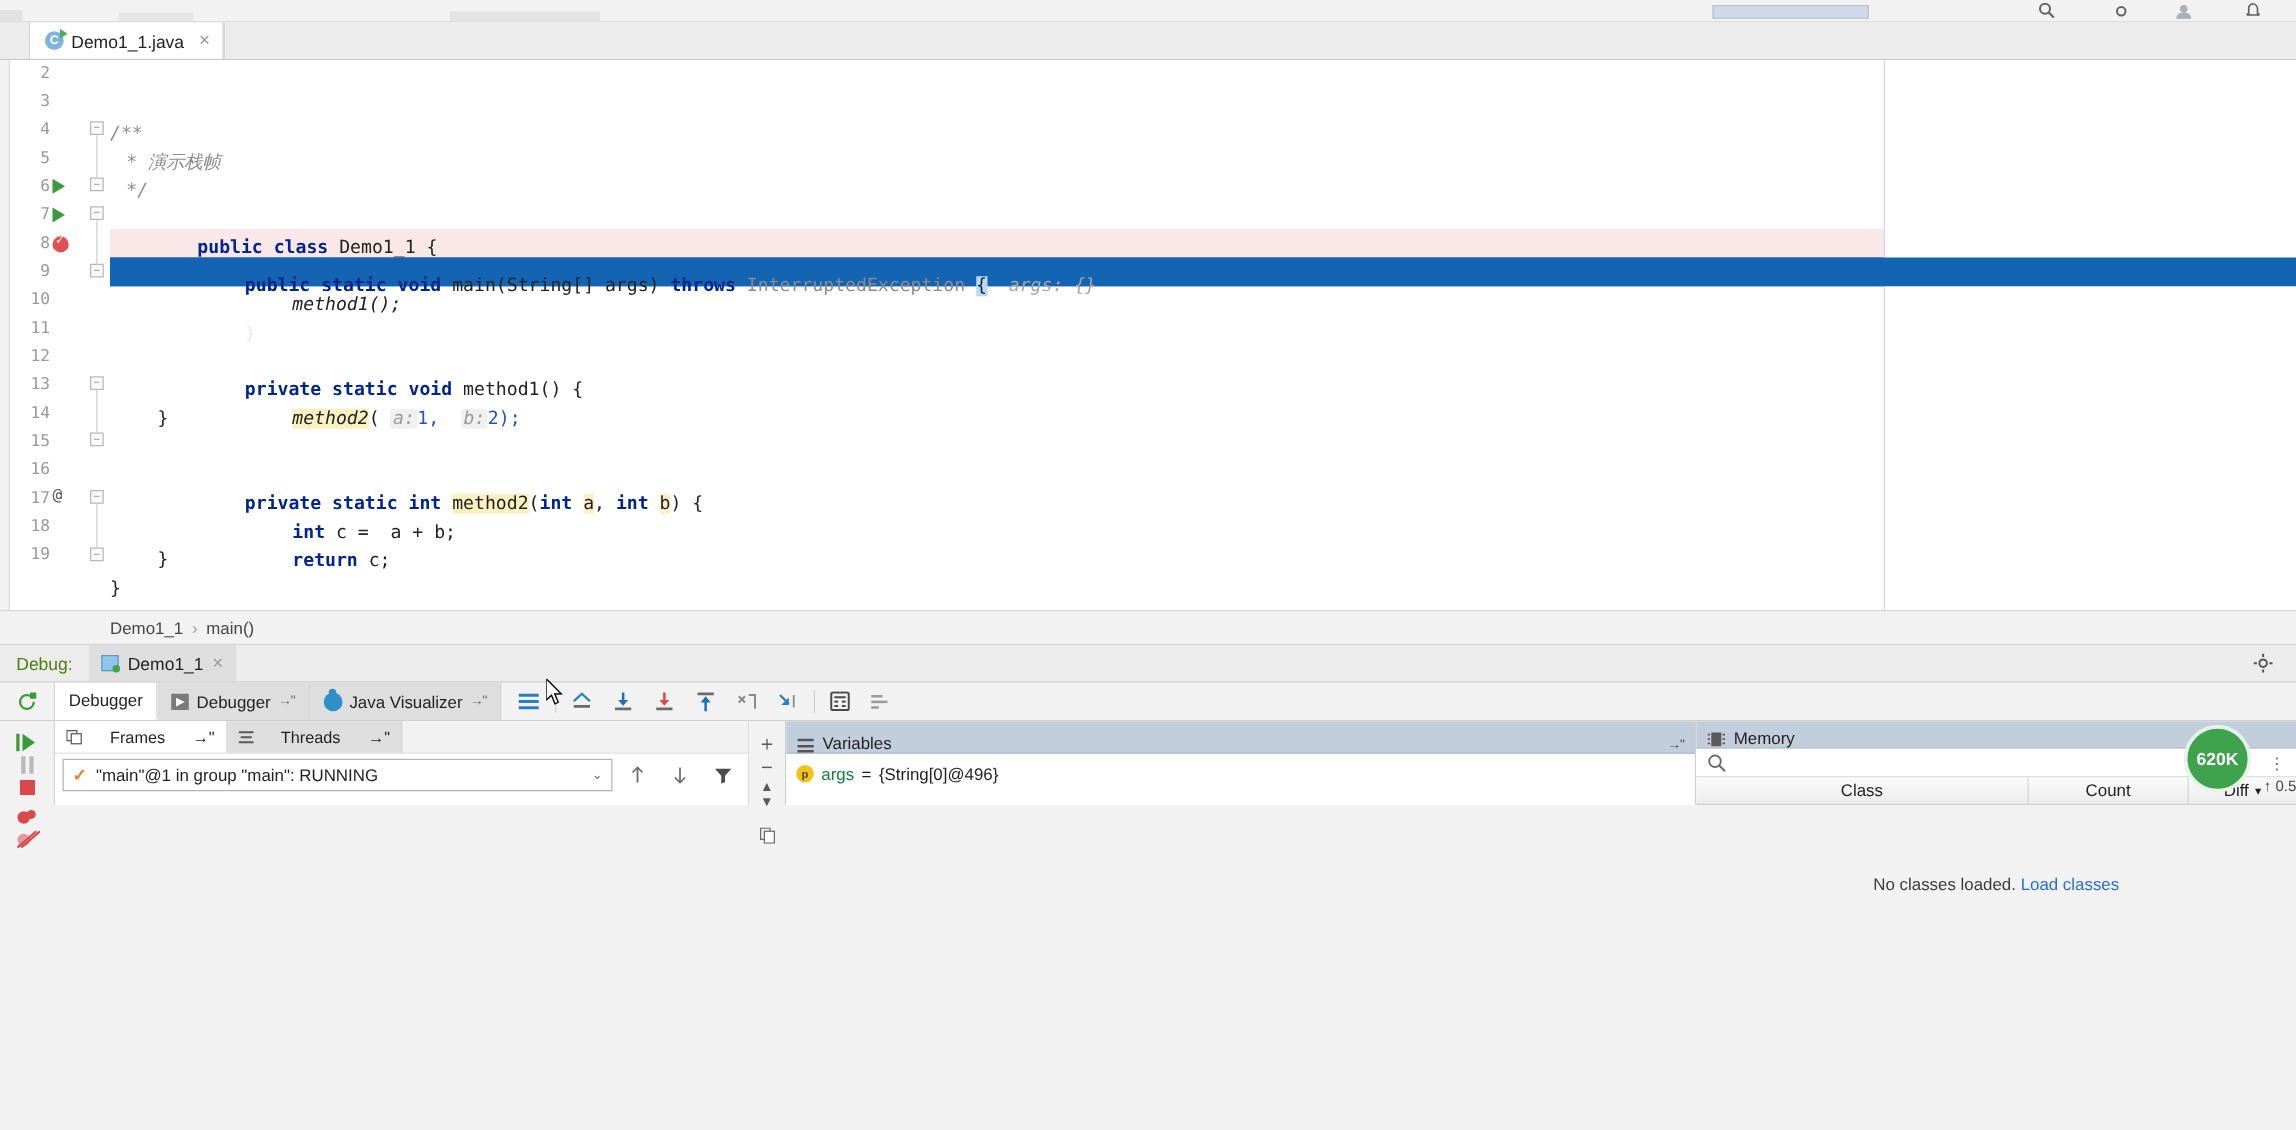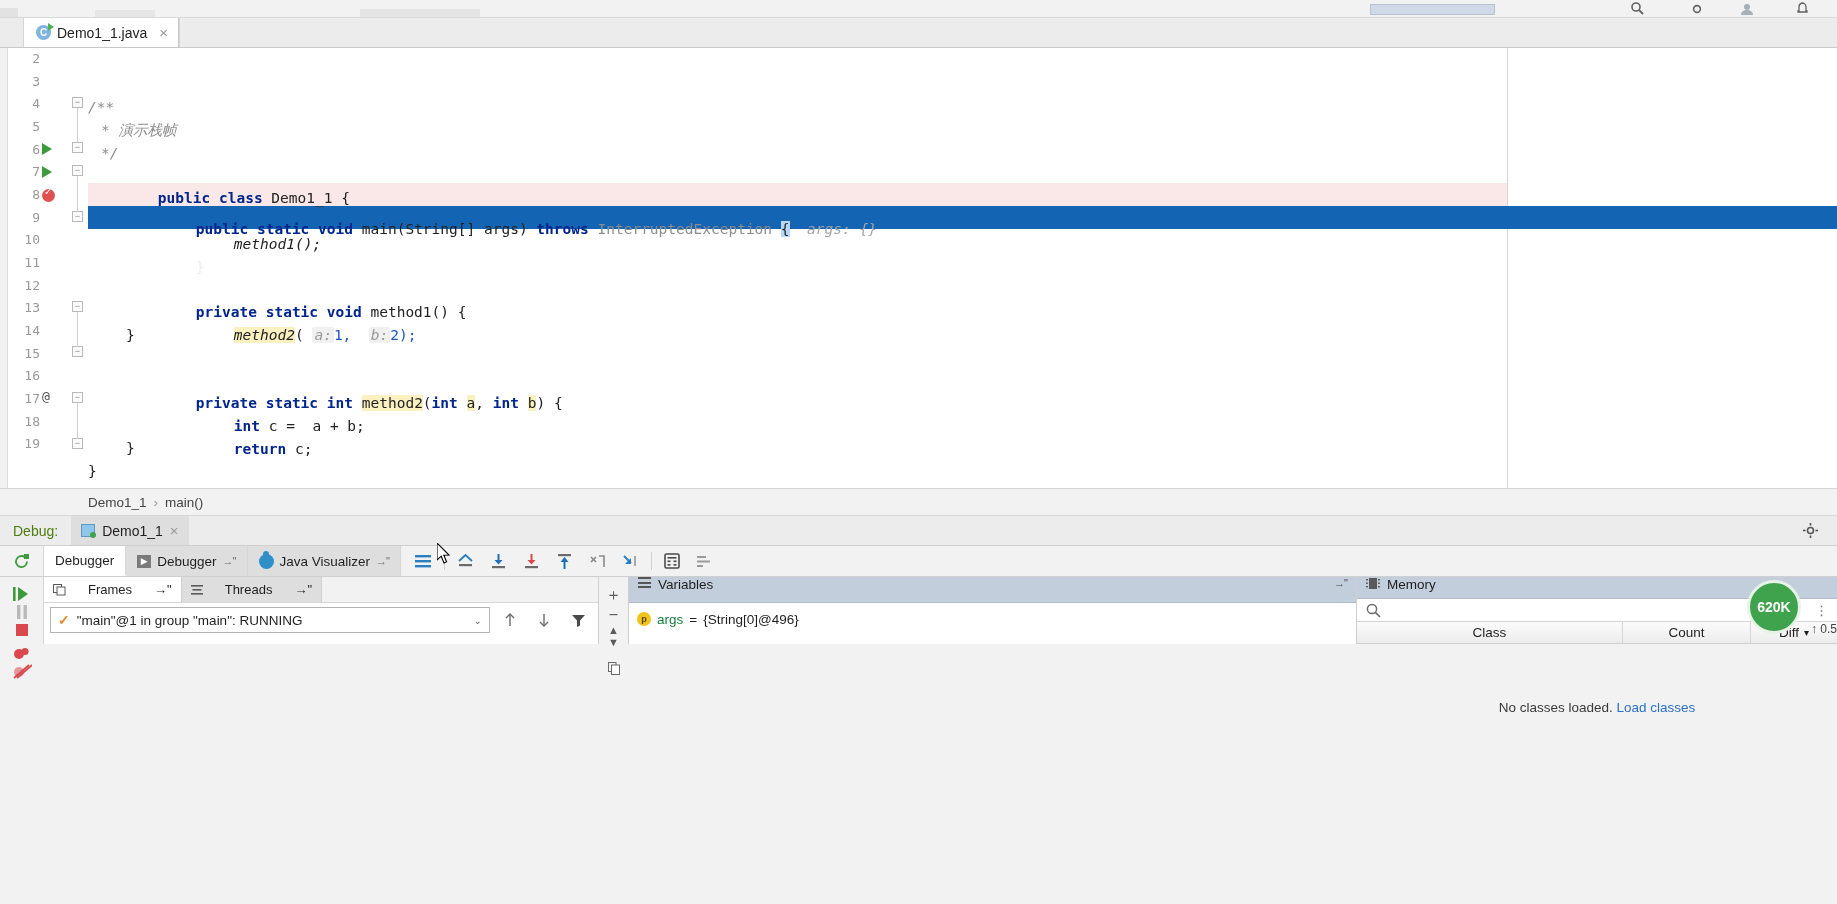--- a/index.html
+++ b/index.html
@@ -118,21 +118,21 @@
   .framerow { height:24px; background:#1e88d6; color:#fff; display:flex; align-items:center;
               padding:0 9px; font-size:13.5px; gap:4px;}
   .framerow i { font-style:italic; }
   .framelist { flex:1; background:#fff; position:relative;}
 
   .colresize { width:10px; background:#f2f2f2; border-right:1px solid #cfcfcf; flex:0 0 auto;
                display:flex; flex-direction:column; align-items:center; justify-content:flex-start; padding-top:8px; gap:0;}
   .mini { width:18px; height:22px; display:flex; align-items:center; justify-content:center; color:#5a5a5a; font-size:11px;}
 
   .panel-vars { flex:1; display:flex; flex-direction:column; background:#fff; border-right:1px solid #cfcfcf; min-width:0;}
-  .phdr { height:26px; background:#c3cedd; display:flex; align-items:flex-start; gap:7px; padding:0 9px;
+  .phdr { height:26px; background:#c3cedd; display:flex; align-items:flex-end; gap:7px; padding:0 9px;
           font-size:13.5px; color:#1f1f1f; border-bottom:1px solid #b0bccc;}
   .phdr .pinr { margin-left:auto; color:#4a4a4a; font-size:11px; letter-spacing:-1px;}
   .hamb { width:13px; height:11px; display:flex; flex-direction:column; justify-content:space-between;}
   .hamb span{ display:block; height:2px; background:#555;}
   .varsbody { flex:1; padding:6px 0 0 8px; font-size:13.5px;}
   .varrow { display:flex; align-items:center; gap:6px; height:20px;}
   .pbadge { width:14px;height:14px;border-radius:50%; background:#f0c419; color:#5a4500; font-size:9px;
             font-weight:bold; text-align:center; line-height:14px;}
   .vname { color:#15803d; }
 

